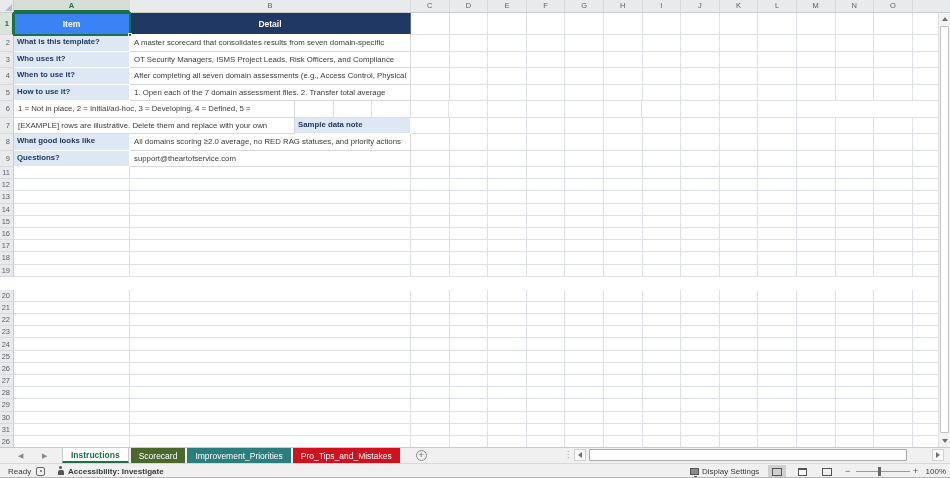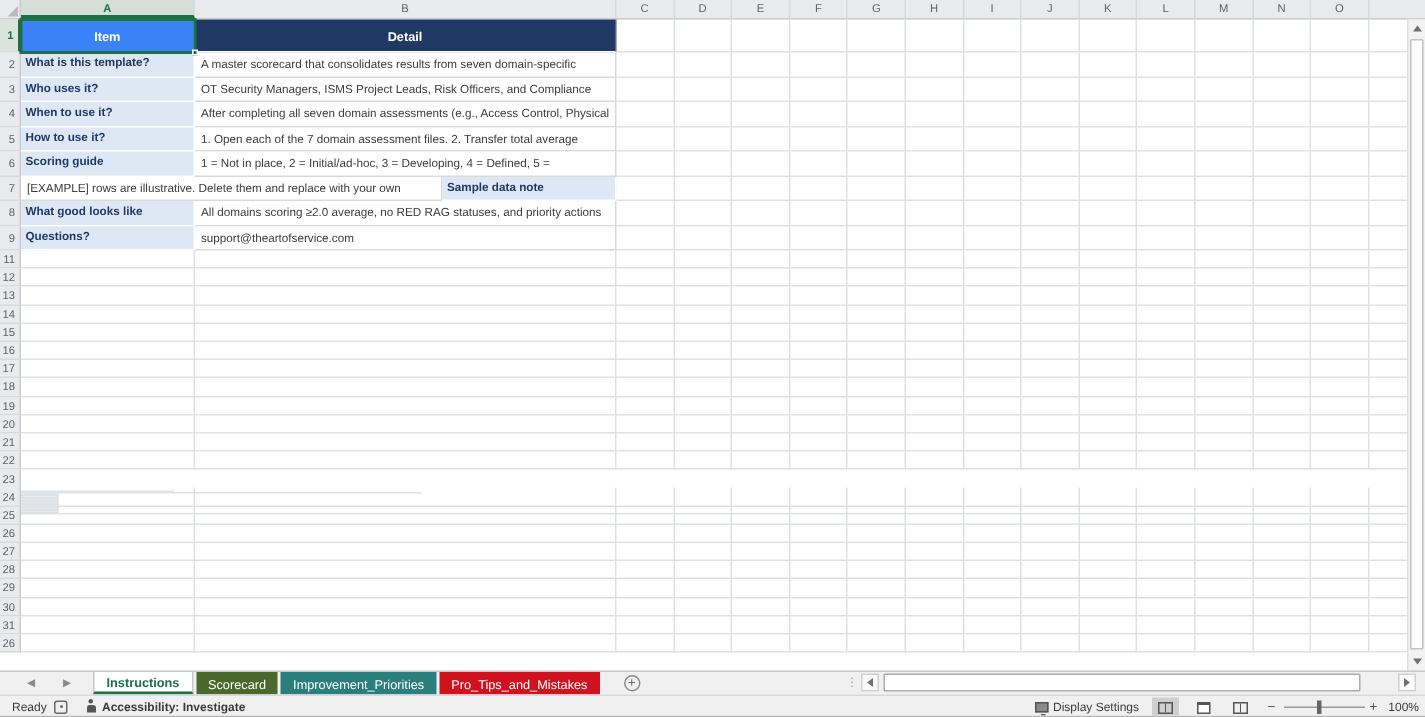--- a/index.html
+++ b/index.html
@@ -205,21 +205,20 @@
           <div class="cell" style="width: 38.6px;"></div>
           <div class="cell" style="width: 38.6px;"></div>
           <div class="cell" style="width: 38.6px;"></div>
           <div class="cell" style="width: 38.6px;"></div>
           <div class="cell" style="width: 38.6px;"></div>
           <div class="cell" style="width: 38.6px;"></div>
           <div class="cell fill"></div>
         </div>
         <div class="grow" style="height: 16.5px;">
           <div class="rownum">6</div>
-          <div class="cell itemc" style="width: 116px; background: rgb(222, 232, 245); color: rgb(31, 56, 100);">Scoring guide</div>
           <div class="cell detc" style="width: 281px;">1 = Not in place, 2 = Initial/ad-hoc, 3 = Developing, 4 = Defined, 5 =</div>
           <div class="cell" style="width: 38.6px;"></div>
           <div class="cell" style="width: 38.6px;"></div>
           <div class="cell" style="width: 38.6px;"></div>
           <div class="cell" style="width: 38.6px;"></div>
           <div class="cell" style="width: 38.6px;"></div>
           <div class="cell" style="width: 38.6px;"></div>
           <div class="cell" style="width: 38.6px;"></div>
           <div class="cell" style="width: 38.6px;"></div>
           <div class="cell" style="width: 38.6px;"></div>
@@ -450,21 +449,21 @@
           <div class="cell" style="width: 38.6px;"></div>
           <div class="cell" style="width: 38.6px;"></div>
           <div class="cell" style="width: 38.6px;"></div>
           <div class="cell" style="width: 38.6px;"></div>
           <div class="cell" style="width: 38.6px;"></div>
           <div class="cell" style="width: 38.6px;"></div>
           <div class="cell" style="width: 38.6px;"></div>
           <div class="cell" style="width: 38.6px;"></div>
           <div class="cell fill"></div>
         </div>
-        <div class="grow" style="height: 12.2px;">
+        <div class="grow" style="height: 12.2px; margin-top: 13px;">
           <div class="rownum">20</div>
           <div class="cell" style="width: 116px;"></div>
           <div class="cell" style="width: 281px;"></div>
           <div class="cell" style="width: 38.6px;"></div>
           <div class="cell" style="width: 38.6px;"></div>
           <div class="cell" style="width: 38.6px;"></div>
           <div class="cell" style="width: 38.6px;"></div>
           <div class="cell" style="width: 38.6px;"></div>
           <div class="cell" style="width: 38.6px;"></div>
           <div class="cell" style="width: 38.6px;"></div>
@@ -507,21 +506,21 @@
           <div class="cell" style="width: 38.6px;"></div>
           <div class="cell" style="width: 38.6px;"></div>
           <div class="cell" style="width: 38.6px;"></div>
           <div class="cell" style="width: 38.6px;"></div>
           <div class="cell" style="width: 38.6px;"></div>
           <div class="cell" style="width: 38.6px;"></div>
           <div class="cell" style="width: 38.6px;"></div>
           <div class="cell" style="width: 38.6px;"></div>
           <div class="cell fill"></div>
         </div>
-        <div class="grow" style="height: 12.2px; flex-direction: column;">
+        <div class="grow" style="height: 12.2px;">
           <div class="rownum">23</div>
           <div class="cell" style="width: 116px;"></div>
           <div class="cell" style="width: 281px;"></div>
           <div class="cell" style="width: 38.6px;"></div>
           <div class="cell" style="width: 38.6px;"></div>
           <div class="cell" style="width: 38.6px;"></div>
           <div class="cell" style="width: 38.6px;"></div>
           <div class="cell" style="width: 38.6px;"></div>
           <div class="cell" style="width: 38.6px;"></div>
           <div class="cell" style="width: 38.6px;"></div>

